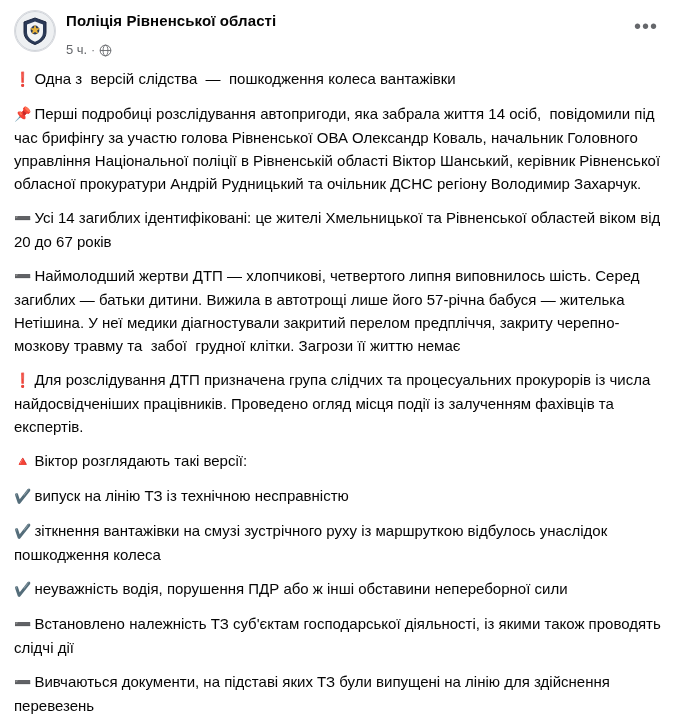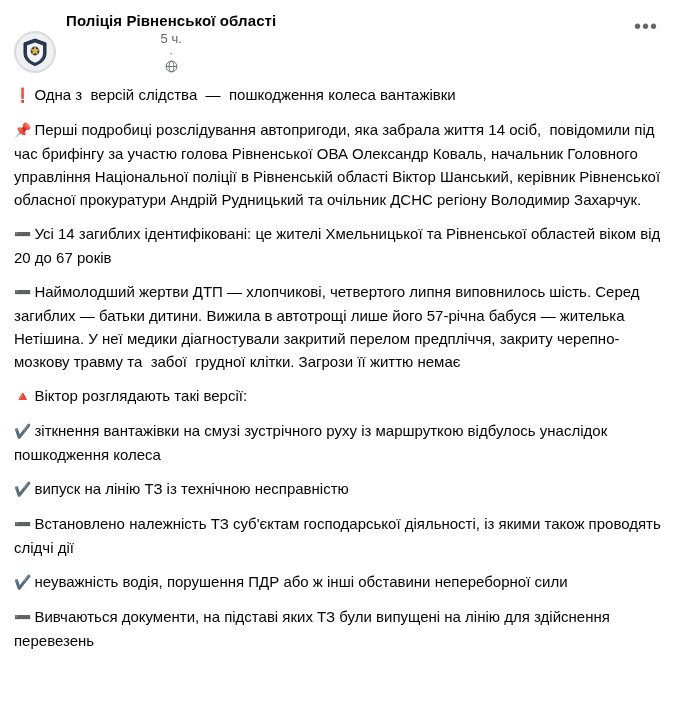--- a/index.html
+++ b/index.html
@@ -13,21 +13,21 @@
     min-height: 723px;
     font-family: "Liberation Sans", sans-serif;
     color: #1c1e21;
   }
   .post {
     width: 678px;
     padding: 10px 14px 6px 14px;
   }
   .post-header {
     display: flex;
-    align-items: flex-end;
+    align-items: flex-start;
     margin-bottom: 10px;
     position: relative;
   }
   .avatar {
     width: 42px;
     height: 42px;
     border-radius: 50%;
     background: #e8eaed;
     border: 1px solid #d8dadf;
     flex: 0 0 auto;
@@ -47,25 +47,24 @@
   .page-name {
     font-size: 15px;
     font-weight: bold;
     color: #050505;
     line-height: 18px;
     letter-spacing: .1px;
   }
   .meta-row {
     display: flex;
     align-items: center;
-    margin-top: 2px;
+    margin-top: 13px;
     color: #65676b;
     font-size: 13px;
     line-height: 14px;
-    flex-direction: column;
   }
   .meta-sep {
     margin: 0 4px;
     font-size: 11px;
     color: #65676b;
   }
   .globe-icon {
     display: inline-flex;
     align-items: center;
   }
@@ -145,27 +144,28 @@
 
     <div class="para"><span class="bullet-emoji em-red">❗</span><span>Одна з  версій слідства  —  пошкодження колеса вантажівки</span></div>
 
     <div class="para"><span class="bullet-emoji em-pin">📌</span><span>Перші подробиці розслідування автопригоди, яка забрала життя 14 осіб,  повідомили під час брифінгу за участю голова Рівненської ОВА Олександр Коваль, начальник Головного управління Національної поліції в Рівненській області Віктор Шанський, керівник Рівненської обласної прокуратури Андрій Рудницький та очільник ДСНС регіону Володимир Захарчук.</span></div>
 
     <div class="para"><span class="bullet-emoji em-dash">➖</span><span>Усі 14 загиблих ідентифіковані: це жителі Хмельницької та Рівненської областей віком від 20 до 67 років</span></div>
 
     <div class="para"><span class="bullet-emoji em-dash">➖</span><span>Наймолодший жертви ДТП — хлопчикові, четвертого липня виповнилось шість. Серед загиблих — батьки дитини. Вижила в автотрощі лише його 57-річна бабуся — жителька Нетішина. У неї медики діагностували закритий перелом предпліччя, закриту черепно-мозкову травму та  забої  грудної клітки. Загрози її життю немає</span></div>
 
 
+    <div class="para"><span class="bullet-emoji em-red">❗</span><span>Для розслідування ДТП призначена група слідчих та процесуальних прокурорів із числа найдосвідченіших працівників. Проведено огляд місця події із залученням фахівців та експертів.</span></div>
 
     <div class="para"><span class="bullet-emoji em-tri">🔺</span><span>Віктор розглядають такі версії:</span></div>
 
+    <div class="para"><span class="bullet-emoji em-check">✔️</span><span>випуск на лінію ТЗ із технічною несправністю</span></div>
+
     <div class="para"><span class="bullet-emoji em-check">✔️</span><span>зіткнення вантажівки на смузі зустрічного руху із маршруткою відбулось унаслідок пошкодження колеса</span></div>
 
-    <div class="para"><span class="bullet-emoji em-check">✔️</span><span>випуск на лінію ТЗ із технічною несправністю</span></div>
+    <div class="para"><span class="bullet-emoji em-check">✔️</span><span>неуважність водія, порушення ПДР або ж інші обставини непереборної сили</span></div>
 
     <div class="para"><span class="bullet-emoji em-dash">➖</span><span>Встановлено належність ТЗ суб'єктам господарської діяльності, із якими також проводять слідчі дії</span></div>
-
-    <div class="para"><span class="bullet-emoji em-check">✔️</span><span>неуважність водія, порушення ПДР або ж інші обставини непереборної сили</span></div>
 
     <div class="para"><span class="bullet-emoji em-dash">➖</span><span>Вивчаються документи, на підставі яких ТЗ були випущені на лінію для здійснення перевезень</span></div>
 
   </div>
 </div>
 
 </body></html>

